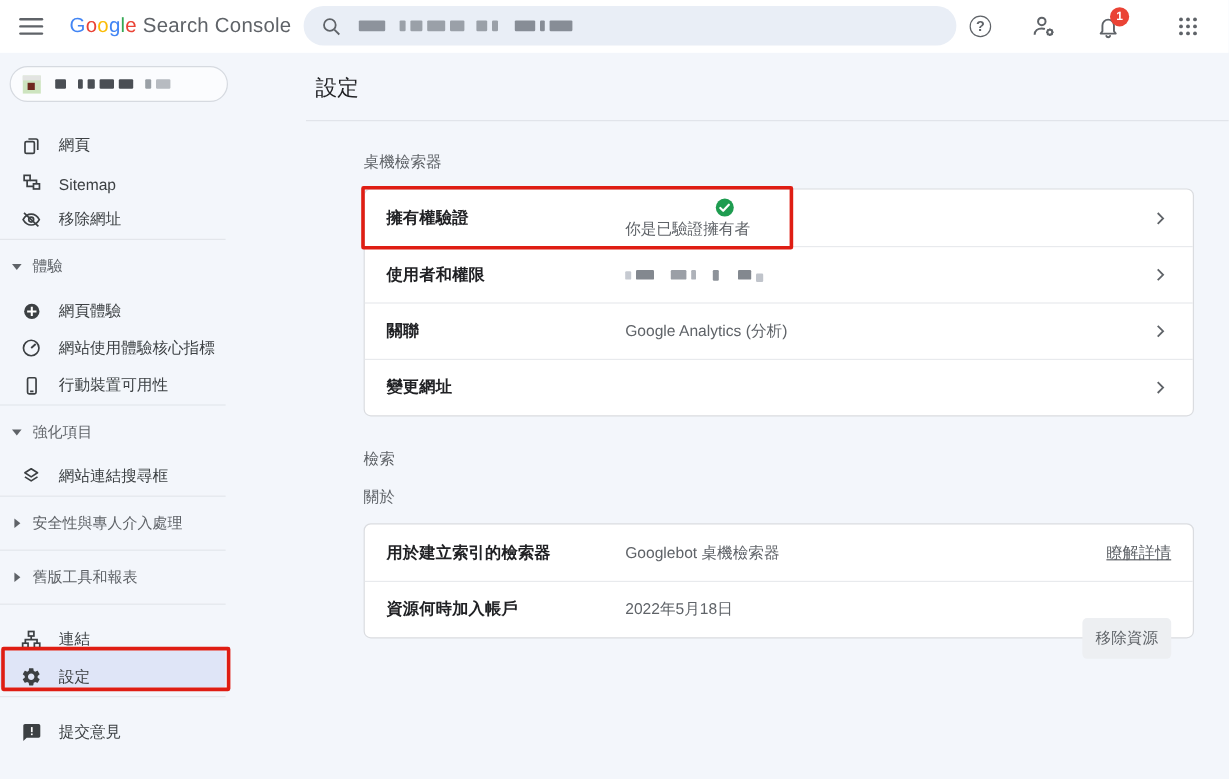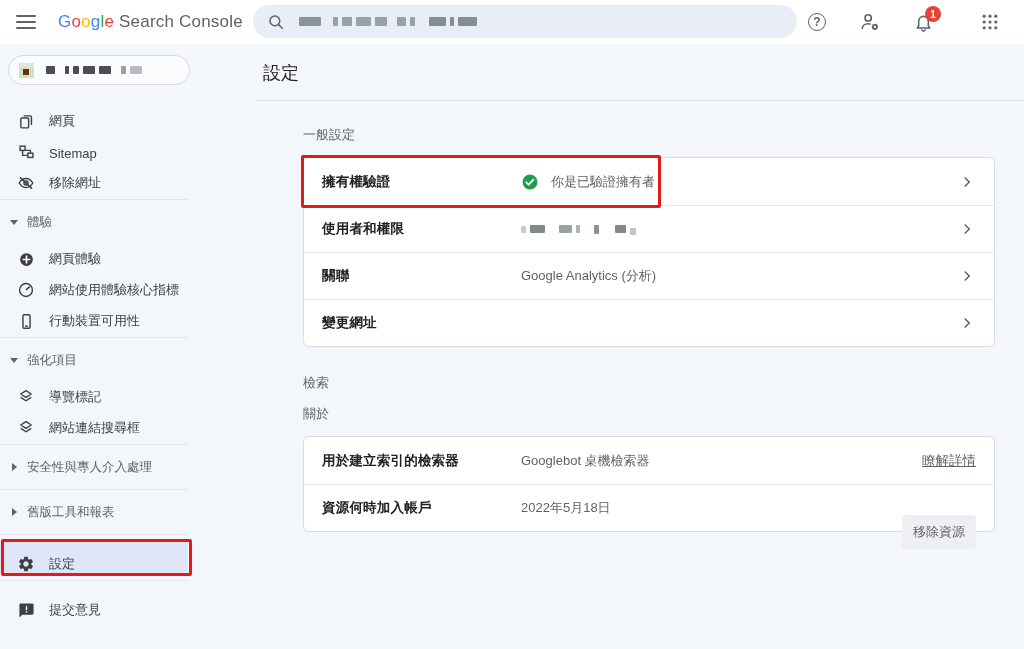--- a/index.html
+++ b/index.html
@@ -65,21 +65,21 @@
   .main-title { font-size:18px; font-weight:400; color:#202124; padding:17px 0 15px 8px; }
   .title-div { border-top:1px solid #e1e4ea; }
   .content { padding:0 29px 0 48px; }
   .sec-label { font-size:13px; color:#5f6368; margin:25px 0 13px; }
   .sec-label.crawl { margin-top:27px; }
   .sec-label.about { margin-top:6px; }
   .card { background:#fff; border:1px solid #dadce0; border-radius:6px; }
   .row { height:47px; display:flex; align-items:center; padding:0 18px; position:relative; }
   .row + .row { border-top:1px solid #e8eaed; }
   .rlabel { width:199px; flex:none; font-size:13.5px; font-weight:700; color:#202124; letter-spacing:.2px; }
-  .rvalue { font-size:13px; color:#5f6368; display:flex; align-items:flex-end; }
+  .rvalue { font-size:13px; color:#5f6368; display:flex; align-items:flex-end;flex-direction:column; }
   .rvalue.mute { color:#9aa0a6; }
   .check { width:18px; height:18px; margin-right:12px; flex:none; }
   .rright { margin-left:auto; display:flex; align-items:center; }
   .chev { width:18px; height:18px; color:#5f6368; cursor:pointer; }
   .action-link { font-size:13.5px; color:#3c4043; font-weight:500; cursor:pointer; }
   .action-link.underline { color:#5f6368; text-decoration:underline; font-weight:400; }
   .gray-btn { font-size:13px; color:#5f6368; background:#edeff2; border:none; border-radius:4px; padding:8px 11px; cursor:pointer; font-family:inherit;margin-top:48px; }
   .row-annot { position:absolute; left:-3px; top:-3px; bottom:-3px; width:360px; border:3px solid #df1d13; border-radius:2px; pointer-events:none; z-index:2; }
   .ru i:nth-child(1){width:5px;background:#c6cad1;height:7px;}
   .ru i:nth-child(2){width:15px;background:#83888f;height:8px;}
@@ -241,48 +241,50 @@
       <span class="tri-down"></span>
       <span>強化項目</span>
     </div>
     <div class="nav-item">
       <span class="nicon">
         <svg width="18" height="18" viewBox="0 0 24 24" fill="none" stroke="#3c4043" stroke-width="1.9" stroke-linejoin="round">
             <path d="M12 3.5 19 8l-7 4.5L5 8z"></path>
             <path d="M5 12.5 12 17l7-4.5"></path>
           </svg>
       </span>
-      <span>導覽標記</span>
-    </div>
-    <div class="nav-item">
-      <span class="nicon">
-        <svg width="18" height="18" viewBox="0 0 24 24" fill="none" stroke="#3c4043" stroke-width="1.9" stroke-linejoin="round">
-            <path d="M12 3.5 19 8l-7 4.5L5 8z"></path>
-            <path d="M5 12.5 12 17l7-4.5"></path>
-          </svg>
-      </span>
       <span>網站連結搜尋框</span>
     </div>
 
     <div class="sdiv"></div>
 
     <div class="nav-sec">
       <span class="tri-right"></span>
       <span>安全性與專人介入處理</span>
     </div>
 
     <div class="sdiv"></div>
 
     <div class="nav-sec">
       <span class="tri-right"></span>
       <span>舊版工具和報表</span>
     </div>
 
     <div class="sdiv"></div>
 
+    <div class="nav-item">
+      <span class="nicon">
+        <svg width="18" height="18" viewBox="0 0 24 24" fill="none" stroke="#3c4043" stroke-width="1.9">
+            <rect x="9" y="3" width="6" height="5"></rect>
+            <rect x="2.5" y="16" width="6" height="5"></rect>
+            <rect x="15.5" y="16" width="6" height="5"></rect>
+            <path d="M12 8v4M5.5 16v-4h13v4"></path>
+          </svg>
+      </span>
+      <span>連結</span>
+    </div>
     <div class="nav-item selected">
       <span class="nicon">
         <svg width="18" height="18" viewBox="0 0 24 24" fill="#3c4043">
             <path d="M19.14 12.94c.04-.3.06-.61.06-.94 0-.32-.02-.64-.07-.94l2.03-1.58c.18-.14.23-.41.12-.61l-1.92-3.32c-.12-.22-.37-.29-.59-.22l-2.39.96c-.5-.38-1.03-.7-1.62-.94l-.36-2.54c-.04-.24-.24-.41-.48-.41h-3.84c-.24 0-.43.17-.47.41l-.36 2.54c-.59.24-1.13.57-1.62.94l-2.39-.96c-.22-.08-.47 0-.59.22L2.74 8.87c-.12.21-.08.47.12.61l2.03 1.58c-.05.3-.09.63-.09.94s.02.64.07.94l-2.03 1.58c-.18.14-.23.41-.12.61l1.92 3.32c.12.22.37.29.59.22l2.39-.96c.5.38 1.03.7 1.62.94l.36 2.54c.05.24.24.41.48.41h3.84c.24 0 .44-.17.47-.41l.36-2.54c.59-.24 1.13-.56 1.62-.94l2.39.96c.22.08.47 0 .59-.22l1.92-3.32c.12-.22.07-.47-.12-.61l-2.01-1.58zM12 15.6c-1.98 0-3.6-1.62-3.6-3.6s1.62-3.6 3.6-3.6 3.6 1.62 3.6 3.6-1.62 3.6-3.6 3.6z"></path>
           </svg>
       </span>
       <span>設定</span>
       <span class="sel-annot"></span>
     </div>
 
@@ -300,21 +302,21 @@
     </div>
 
   </div>
 
   <div class="main">
     <div class="main-title">設定</div>
     <div class="title-div"></div>
 
     <div class="content">
 
-      <div class="sec-label">一般設定</div>
+      <div class="sec-label">桌機檢索器</div>
       <div class="card">
         <div class="row">
           <span class="rlabel">擁有權驗證</span>
           <span class="rvalue">
             <svg class="check" viewBox="0 0 24 24">
                 <circle cx="12" cy="12" r="10" fill="#1e9c50"></circle>
                 <path d="M7 12.4l3.2 3.2 6.3-6.8" fill="none" stroke="#fff" stroke-width="2.4" stroke-linecap="round" stroke-linejoin="round"></path>
               </svg>
             <span>你是已驗證擁有者</span>
           </span>

